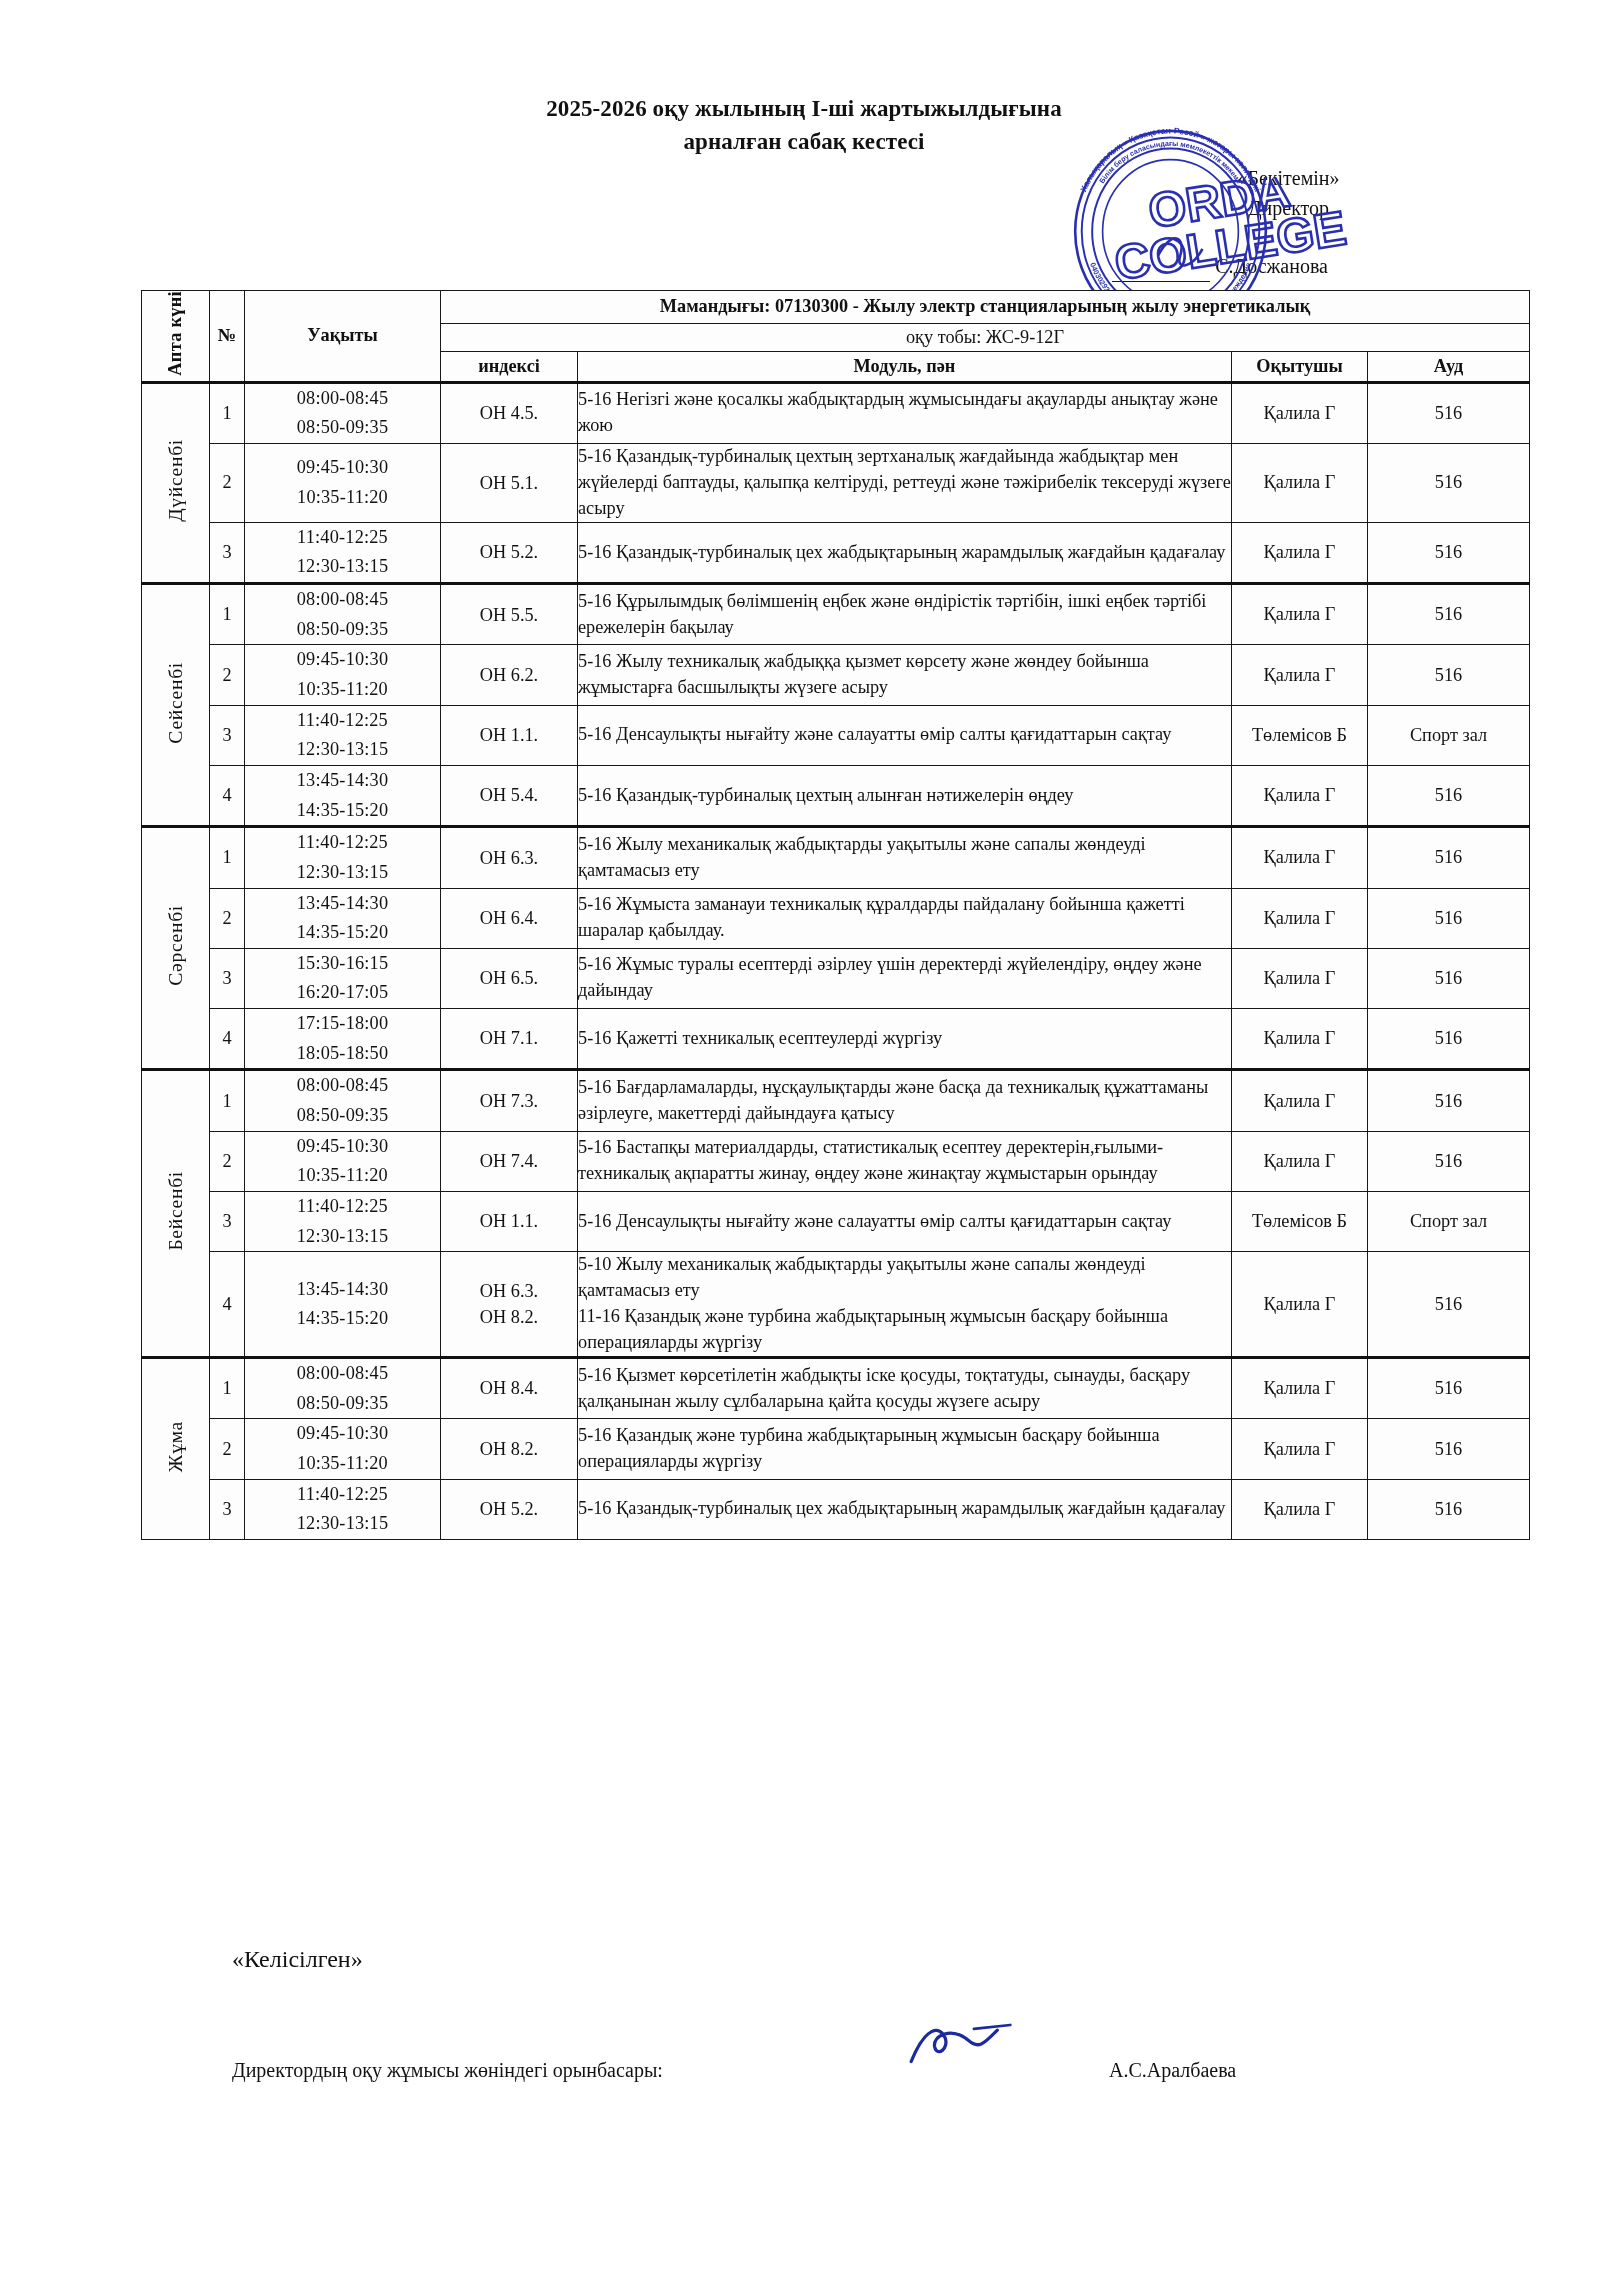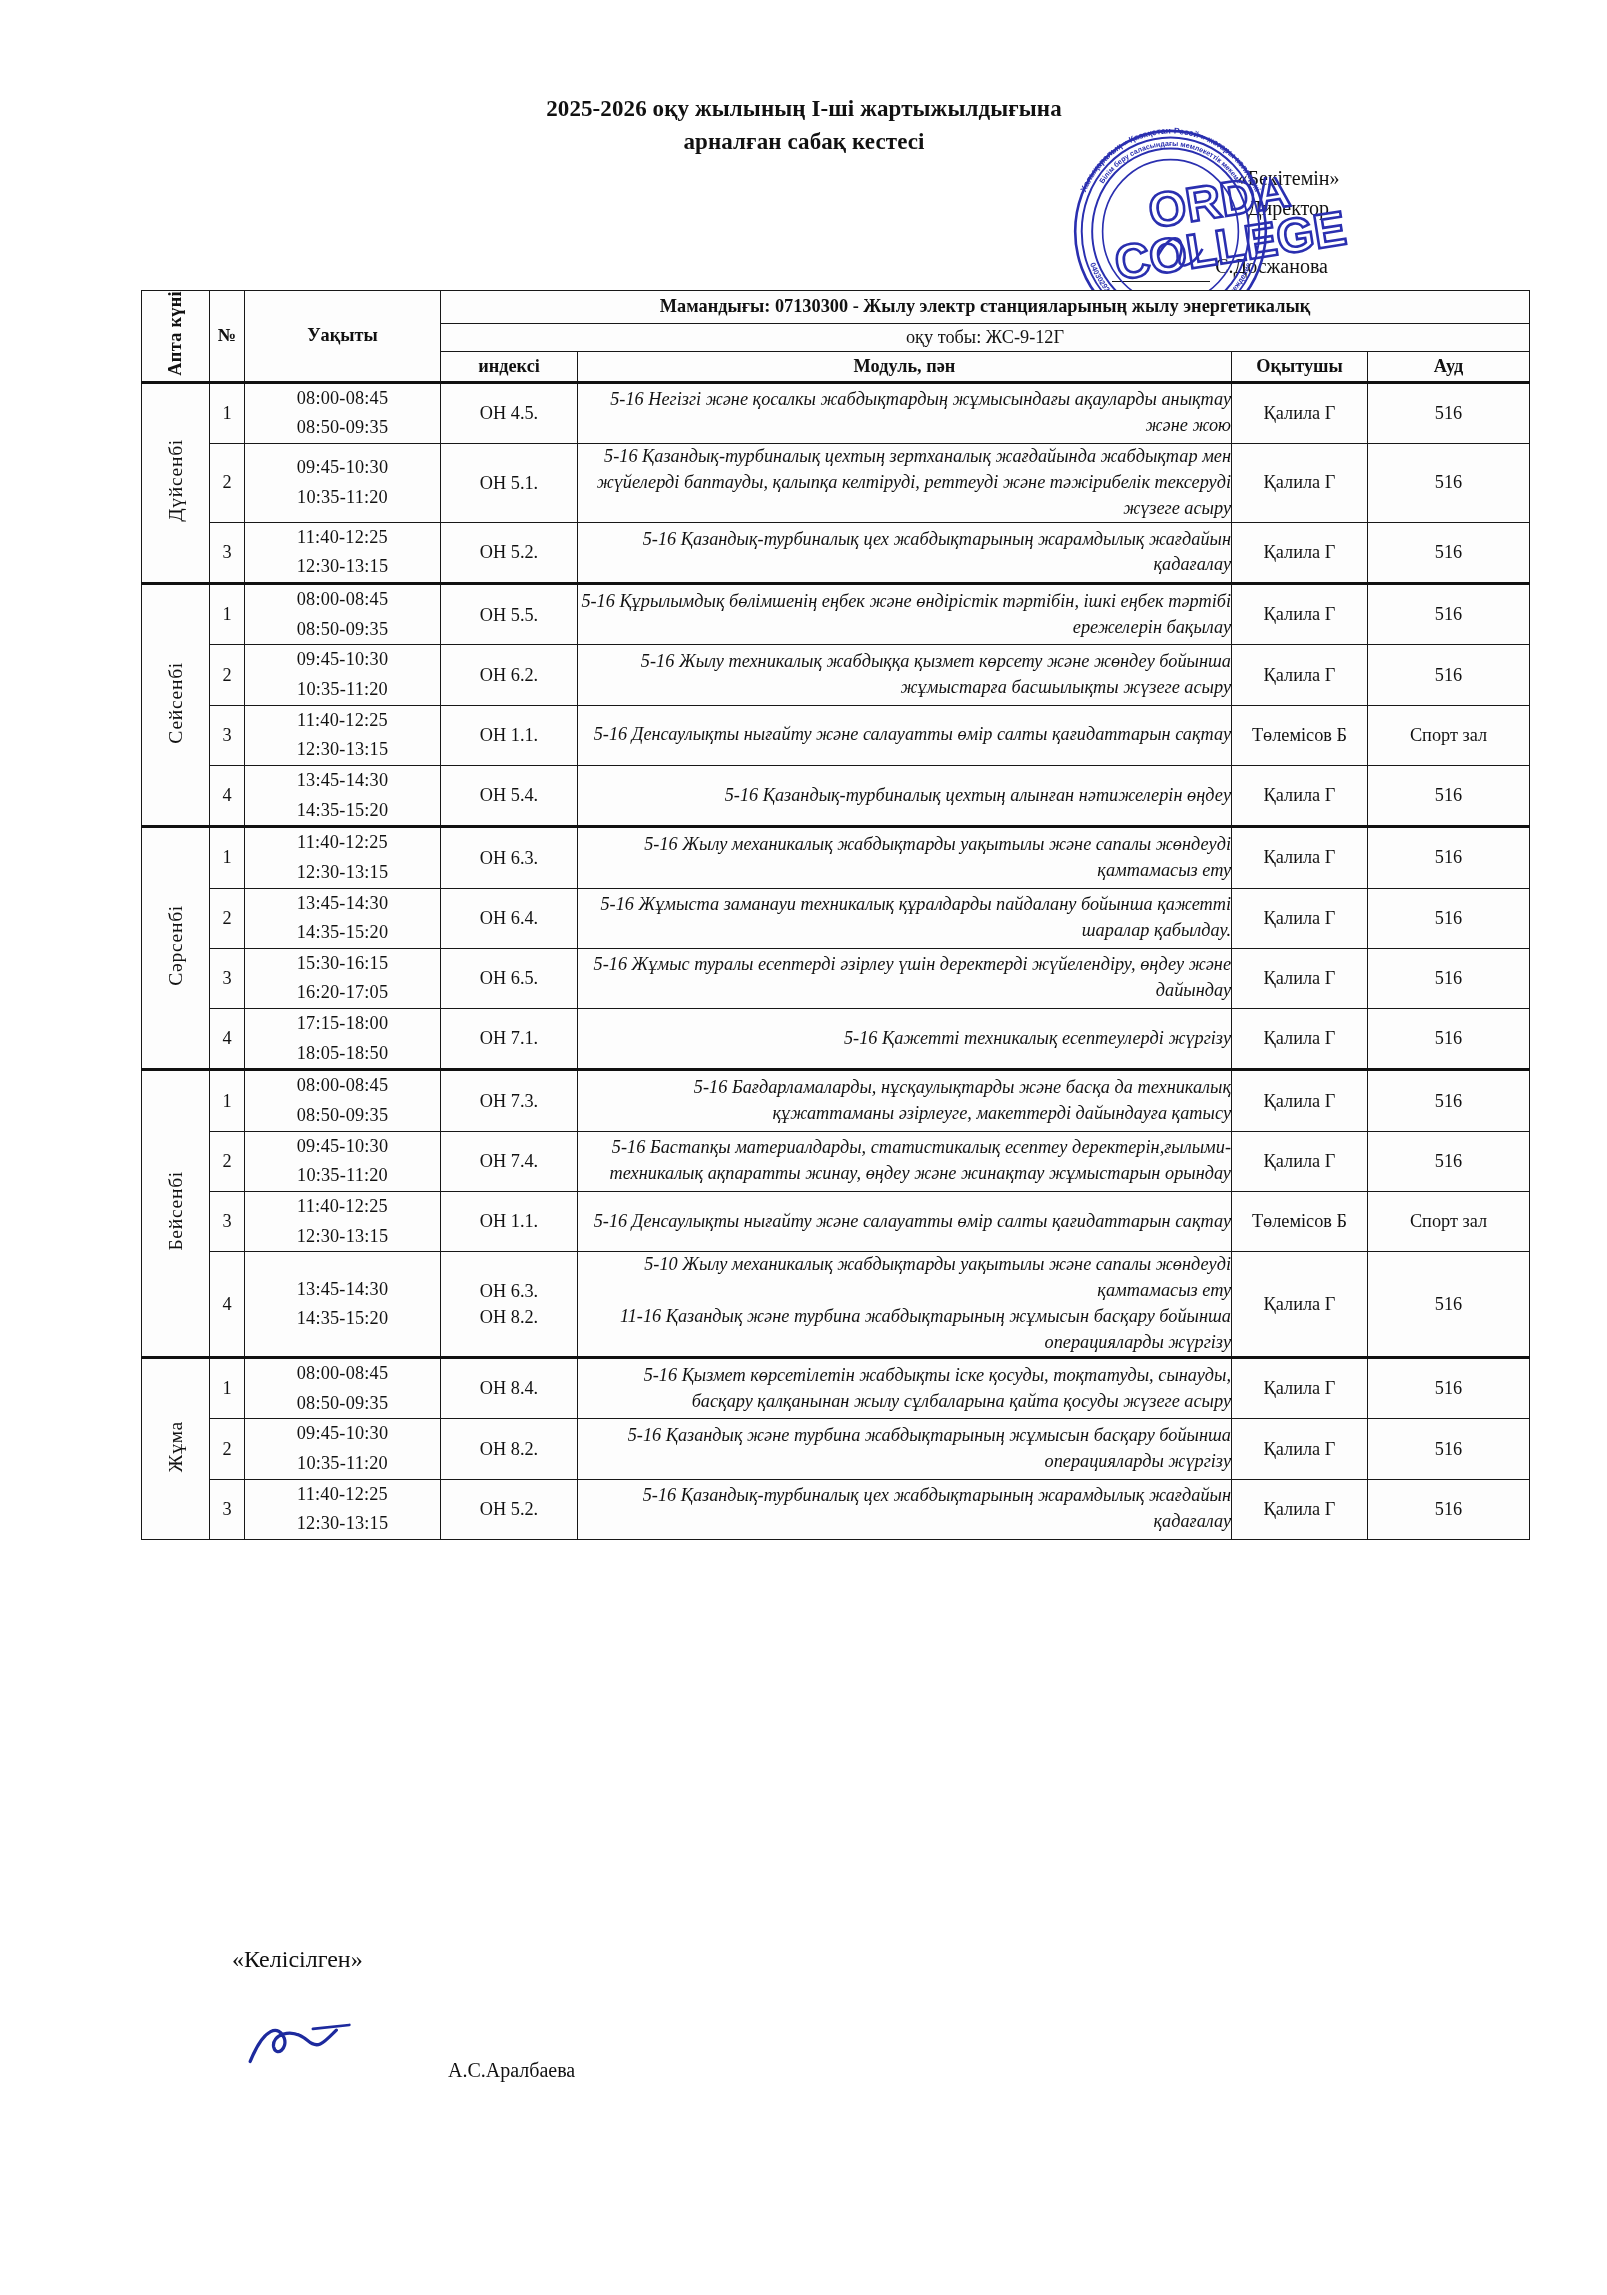--- a/index.html
+++ b/index.html
@@ -104,23 +104,22 @@
     writing-mode:vertical-rl; transform:rotate(180deg);
     display:inline-block; font-size:19.6px; letter-spacing:0.7px; white-space:nowrap;
   }
   td.num-cell { text-align:center; font-size:19px; }
   td.time-cell {
     text-align:center; font-weight:normal; font-size:18.3px; line-height:1.62;
     letter-spacing:0.2px; white-space:nowrap;
   }
   td.idx-cell { text-align:center; font-size:19px; line-height:1.45; white-space:nowrap; }
   td.mod-cell {
-    text-align:right; font-size:18.6px; line-height:1.42;
+    text-align:left; font-size:18.6px; line-height:1.42;
     padding:4.6px 6.5px 4.6px 7.8px;
-    font-style:italic;
   }
   td.tea-cell { text-align:center; font-size:19px; white-space:nowrap; }
   td.room-cell {
     text-align:center; font-size:19px; vertical-align:top;
     padding-top:5.9px; white-space:nowrap;
   }
   
   tr.day-start > td, tr.day-start > th { border-top:3.9px solid #111; }
 
   
@@ -503,20 +502,21 @@
           <td class="tea-cell">Қалила Г</td>
           <td class="room-cell">516</td>
         </tr>
       </tbody>
   </table>
 
   <div class="footer">
     <div class="f-kel">«Келісілген»</div>
 
     <div class="f-row">
+      <span class="f-label">Директордың оқу жұмысы  жөніндегі орынбасары:</span>
       <span class="f-sign">
         <span class="sig" style="left:13px; top:-31px;">
           <svg width="137" height="47" viewBox="0 0 210 72" xmlns="http://www.w3.org/2000/svg">
             <path d="M8,62 C30,8 52,6 60,26 C66,42 48,56 44,40 C40,22 70,8 96,30 C112,44 120,34 140,14" fill="none" stroke="#1d2a9e" stroke-width="5" stroke-linecap="round"></path>
             <path d="M104,12 L160,6" fill="none" stroke="#1d2a9e" stroke-width="4" stroke-linecap="round"></path>
           </svg>
         </span>
       </span>
       <span class="f-name">А.С.Аралбаева</span>
     </div>

